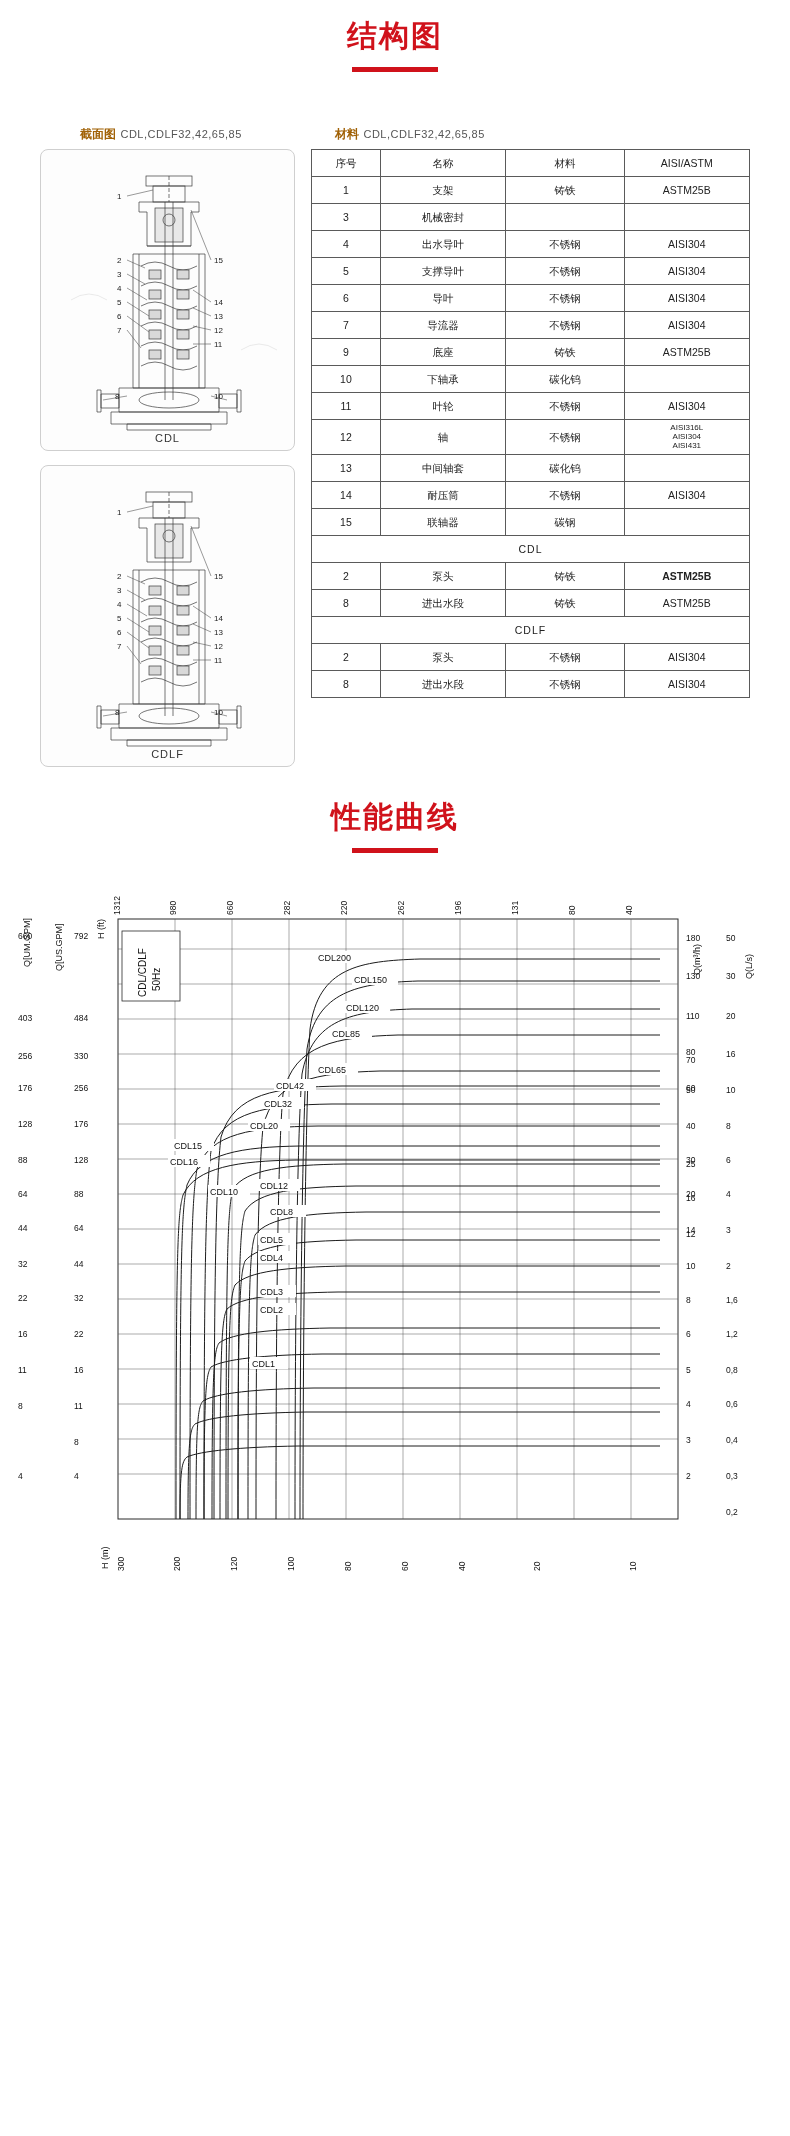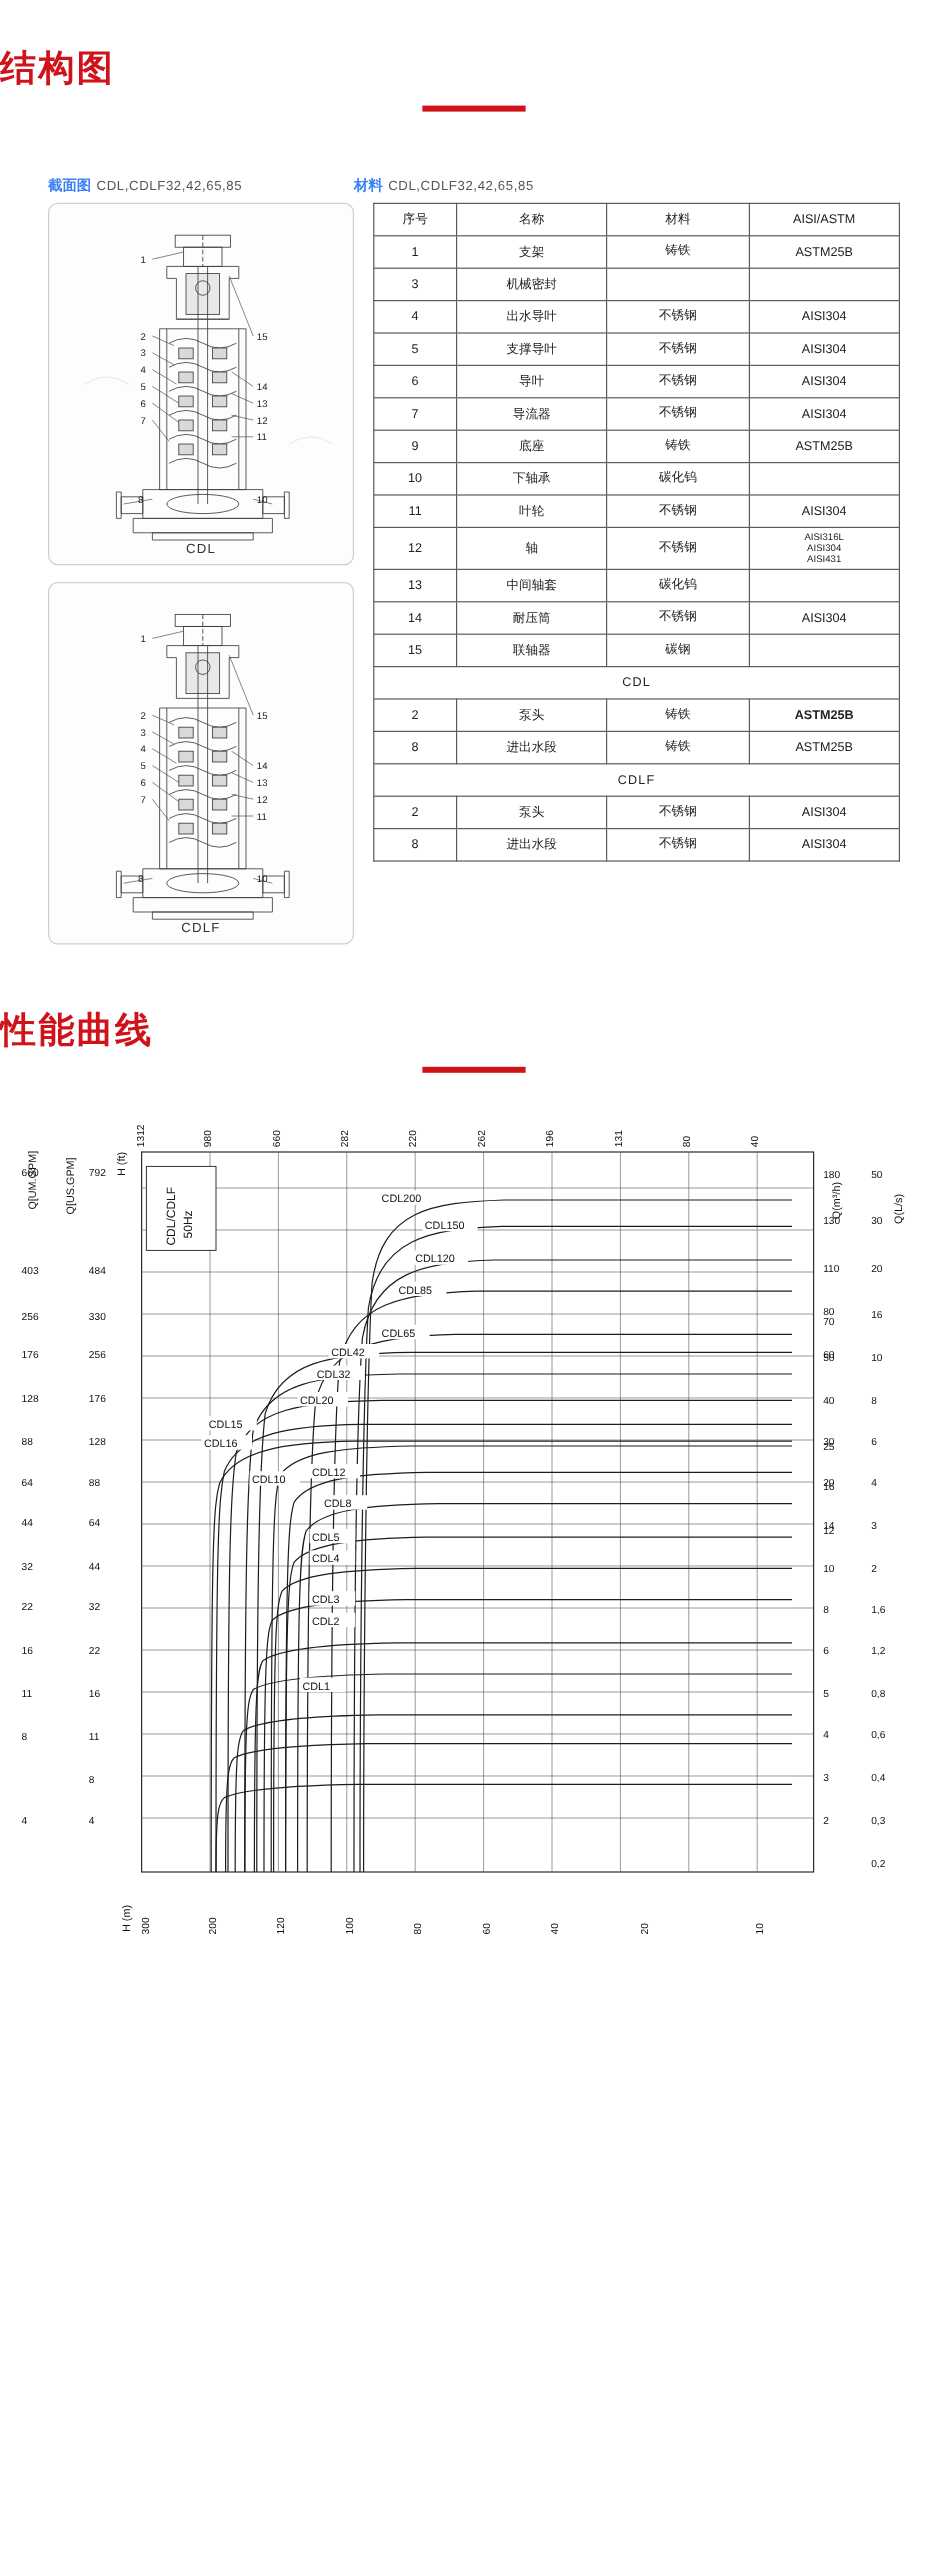--- a/index.html
+++ b/index.html
@@ -7,45 +7,46 @@
     width:790px;
     background:#ffffff;
     font-family:"Liberation Sans", sans-serif;
     color:#1a1a1a;
     -webkit-font-smoothing:antialiased;
   }
   .page{width:790px;min-height:2136px;position:relative;overflow:hidden;}
 
   
   .section-title{
+    text-align:center;
     font-size:30px;
     font-weight:bold;
     color:#d0121b;
     letter-spacing:2px;
-    padding-top:37px;
+    padding-top:16px;
   }
   .title-underline{
     width:86px;height:5px;background:#d0121b;
     margin:10px auto 0 auto;
   }
 
   
   .struct-wrap{
     position:relative;
     margin:52px 0 0 0;
     padding:0 40px;
     box-sizing:border-box;
   }
   .struct-head{
     display:flex;
     align-items:flex-end;
   }
   .head-left{width:255px;}
   .head-right{flex:1;padding-left:0px;}
-  .head-strong{font-size:12px;font-weight:bold;color:#3b82f6;}
+  .head-strong{font-size:12px;font-weight:bold;color:#a16207;margin-left:40px;}
   .head-light{font-size:11px;color:#555;letter-spacing:0.5px;margin-top:31px;}
 
   .struct-body{display:flex;margin-top:6px;}
   .struct-left{width:255px;}
   .struct-right{flex:1;padding-left:16px;}
 
   
   .drawbox{
     border:1px solid #cfcfcf;
     border-radius:8px;
@@ -77,21 +78,21 @@
     border:1px solid #5a5a5a;
     padding:3px 2px;
     text-align:center;
     height:20px;
     line-height:1.15;
     font-weight:normal;
   }
   table.mat th{font-weight:normal;}
   table.mat td.col-no{width:34px;}
   table.mat td.col-name{width:66px;}
-  table.mat td.col-mat{width:62px;font-family:Liberation Serif, serif;}
+  table.mat td.col-mat{width:62px;}
   table.mat td.col-astm{width:66px;}
   table.mat tr.group td{
     text-align:center;
     letter-spacing:1px;
   }
   table.mat td.bold{font-weight:bold;}
   .multi{font-size:8px;line-height:1.08;}
 
   
   .perf-wrap{

